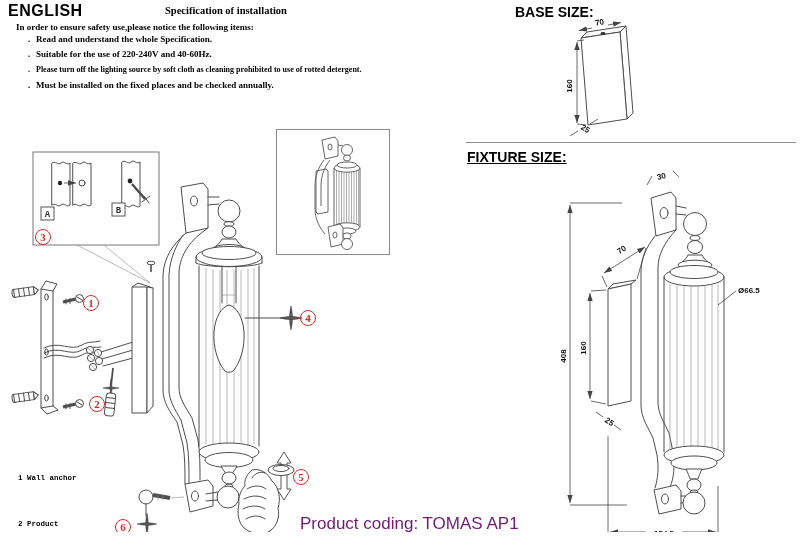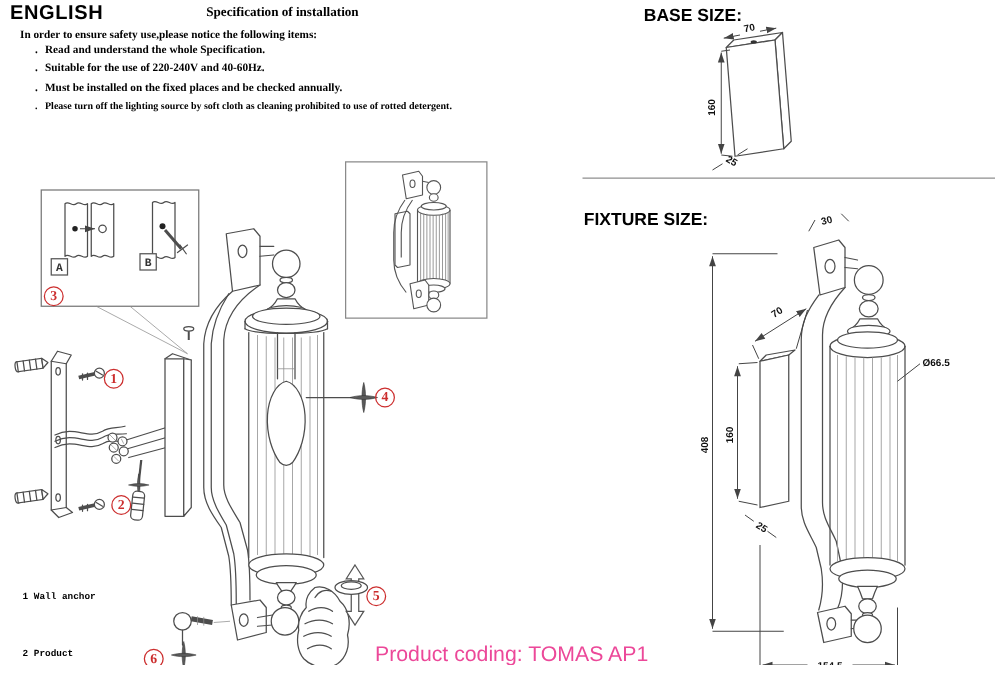--- a/index.html
+++ b/index.html
@@ -11,23 +11,23 @@
   .spec-title{left:128px;top:5px;font:700 10.5px "Liberation Serif",serif;color:#000;margin-left:37px;}
   .intro{left:16px;top:22px;font:700 9px "Liberation Serif",serif;color:#000;}
   .notices{left:8px;top:34px;width:330px;font:700 9px "Liberation Serif",serif;color:#000;margin-left:20px;}
   .notice-row{position:relative;height:15.3px;white-space:nowrap;}
   .notice-row .blt{display:inline-block;width:8px;}
   .notice-row.small{font-size:8px;}
   .parts{left:18px;top:440px;font:700 7.5px "Liberation Mono",monospace;color:#000;line-height:15.4px;white-space:pre;}
   .parts .pn{display:inline-block;min-width:9px;}
   .heading{font:700 14px "Liberation Sans",sans-serif;color:#000;}
   .base-heading{left:467px;top:4px;margin-left:48px;}
-  .fixture-heading{left:467px;top:167px;}
+  .fixture-heading{left:467px;top:149px;text-decoration:underline;}
   .divider{left:466px;top:142px;width:330px;height:0;border-top:1px solid #8f8f8f;}
-  .product{left:300px;top:514px;font:400 17px "Liberation Sans",sans-serif;color:#ec4899;white-space:nowrap;text-align:center;}
+  .product{left:300px;top:514px;font:400 17px "Liberation Sans",sans-serif;color:#701a75;white-space:nowrap;text-align:center;}
   
   .callout{width:16px;height:16px;border:1.4px solid #cc2e2e;border-radius:50%;
            color:#cc2e2e;font:700 11px "Liberation Serif",serif;display:flex;
            align-items:center;justify-content:center;background:transparent;box-sizing:border-box;}
   
   .mini-box{left:276px;top:129px;width:114px;height:126px;border:1px solid #8a8a8a;box-sizing:border-box;}
   svg{position:absolute;overflow:visible;}
   svg text{font-family:"Liberation Sans",sans-serif;font-weight:700;font-size:8px;fill:#111;}
   svg text.ab{font-family:"Liberation Mono",monospace;font-size:9px;fill:#333;}
   .ln{fill:none;stroke:#4d4d4d;stroke-width:1;stroke-linecap:round;stroke-linejoin:round;}
@@ -41,22 +41,22 @@
 
 <div class="page">
 
   <div class="abs english">ENGLISH</div>
   <div class="abs spec-title">Specification of installation</div>
   <div class="abs intro">In order to ensure safety use,please notice the following items:</div>
 
   <div class="abs notices">
     <div class="notice-row"><span class="blt">.</span><span>Read and understand the whole Specification.</span></div>
     <div class="notice-row"><span class="blt">.</span><span>Suitable for the use of 220-240V and 40-60Hz.</span></div>
+    <div class="notice-row small"><span class="blt">.</span><span>Please turn off the lighting source by soft cloth as cleaning prohibited to use of rotted detergent.</span></div>
     <div class="notice-row"><span class="blt">.</span><span>Must be installed on the fixed places and be checked annually.</span></div>
-    <div class="notice-row small"><span class="blt">.</span><span>Please turn off the lighting source by soft cloth as cleaning prohibited to use of rotted detergent.</span></div>
   </div>
 
   <svg style="left:0;top:125px" width="460" height="427" viewBox="0 125 460 427">
     <defs>
       <marker id="arL" markerWidth="9" markerHeight="7" refX="8" refY="3.5" orient="auto" markerUnits="userSpaceOnUse">
           <path d="M0,0.8 L8,3.5 L0,6.2 Z" fill="#444"></path>
         </marker>
       <g id="wn">
         <path d="M0,-12 C1.9,-5 1.9,5 0,12 C-1.9,5 -1.9,-5 0,-12 Z" fill="#5a5a5a" stroke="#333" stroke-width="0.5"></path>
         <path d="M-11,0 C-4,-2 4,-2 11,0 C4,2 -4,2 -11,0 Z" fill="#5a5a5a" stroke="#333" stroke-width="0.5"></path>

